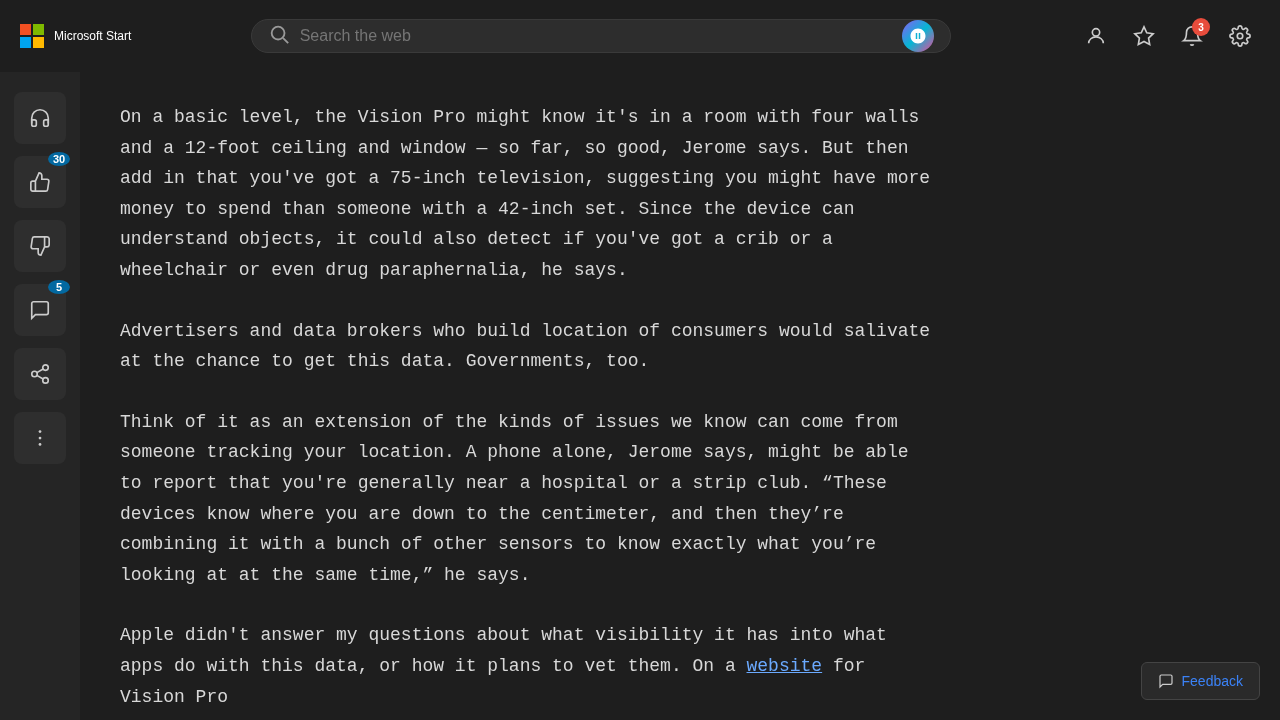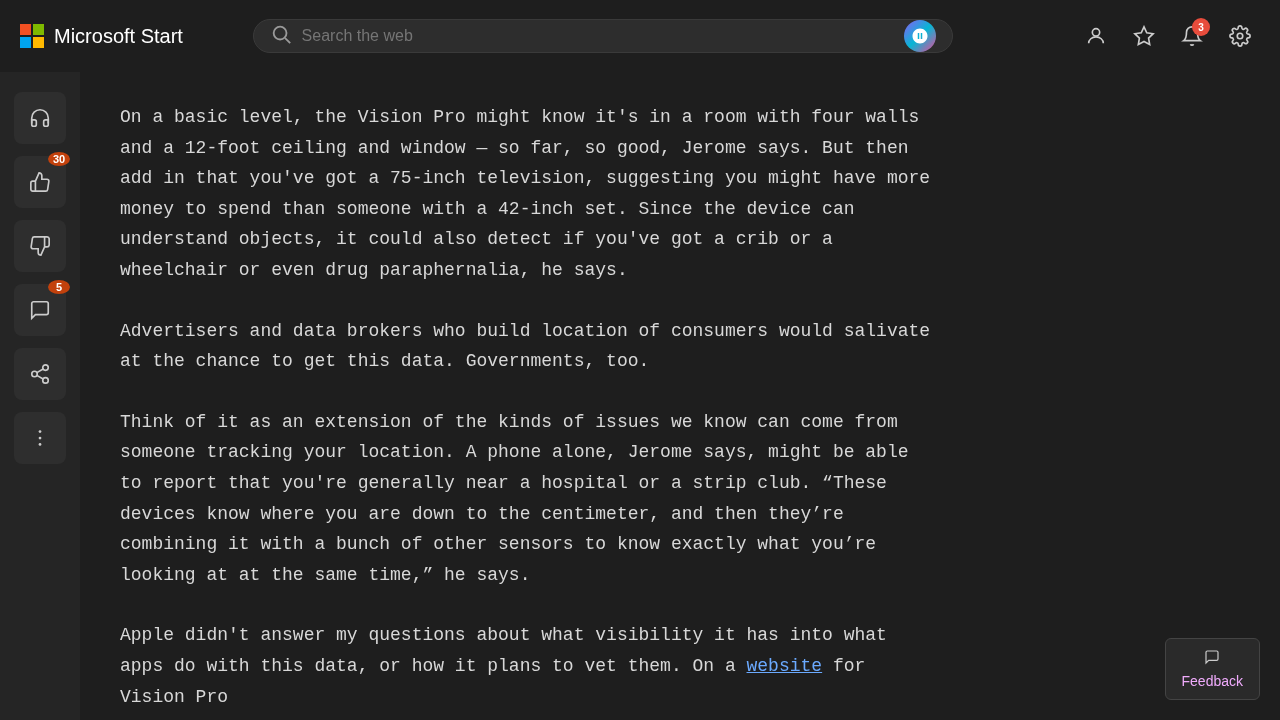--- a/index.html
+++ b/index.html
@@ -41,21 +41,21 @@
       gap: 2px;
     }
 
     .ms-logo-q1 { background: #f25022; }
     .ms-logo-q2 { background: #7fba00; }
     .ms-logo-q3 { background: #00a4ef; }
     .ms-logo-q4 { background: #ffb900; }
 
     .logo-text {
       color: #ffffff;
-      font-size: 20px;
+      font-size: 12px;
       font-weight: 400;
       white-space: nowrap;
     }
 
     .search-bar {
       flex: 1;
       max-width: 700px;
       margin: 0 auto;
       position: relative;
     }
@@ -164,21 +164,21 @@
       color: #cccccc;
       font-size: 20px;
       position: relative;
       margin-bottom: 4px;
     }
 
     .sidebar-badge {
       position: absolute;
       top: -4px;
       right: -4px;
-      background: #c2410c;
+      background: #0369a1;
       color: white;
       border-radius: 50%;
       width: 22px;
       height: 14px;
       font-size: 11px;
       display: flex;
       align-items: center;
       justify-content: center;
       font-weight: bold;
     }
@@ -211,27 +211,26 @@
 
     
     .feedback-btn {
       position: fixed;
       bottom: 20px;
       right: 20px;
       background: #2a2a2a;
       border: 1px solid #444;
       border-radius: 6px;
       padding: 10px 16px;
-      color: #f0abfc;
+      color: #3b82f6;
       font-size: 14px;
       cursor: pointer;
       display: flex;
       align-items: center;
       gap: 8px;
-      flex-direction: column;
     }
 
     
     .icon-svg {
       width: 22px;
       height: 22px;
       fill: none;
       stroke: currentColor;
       stroke-width: 1.8;
     }

